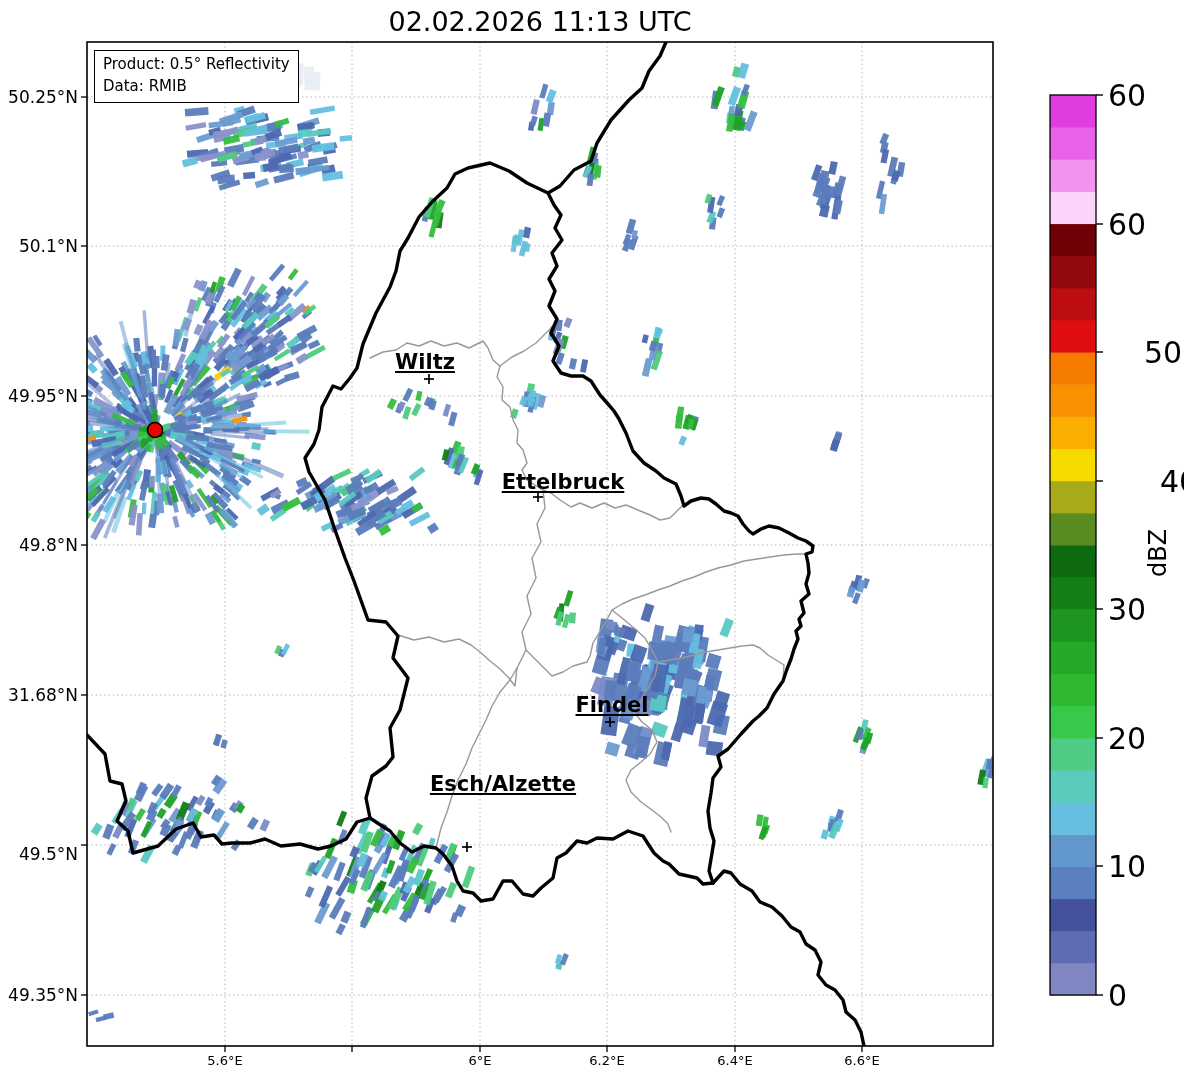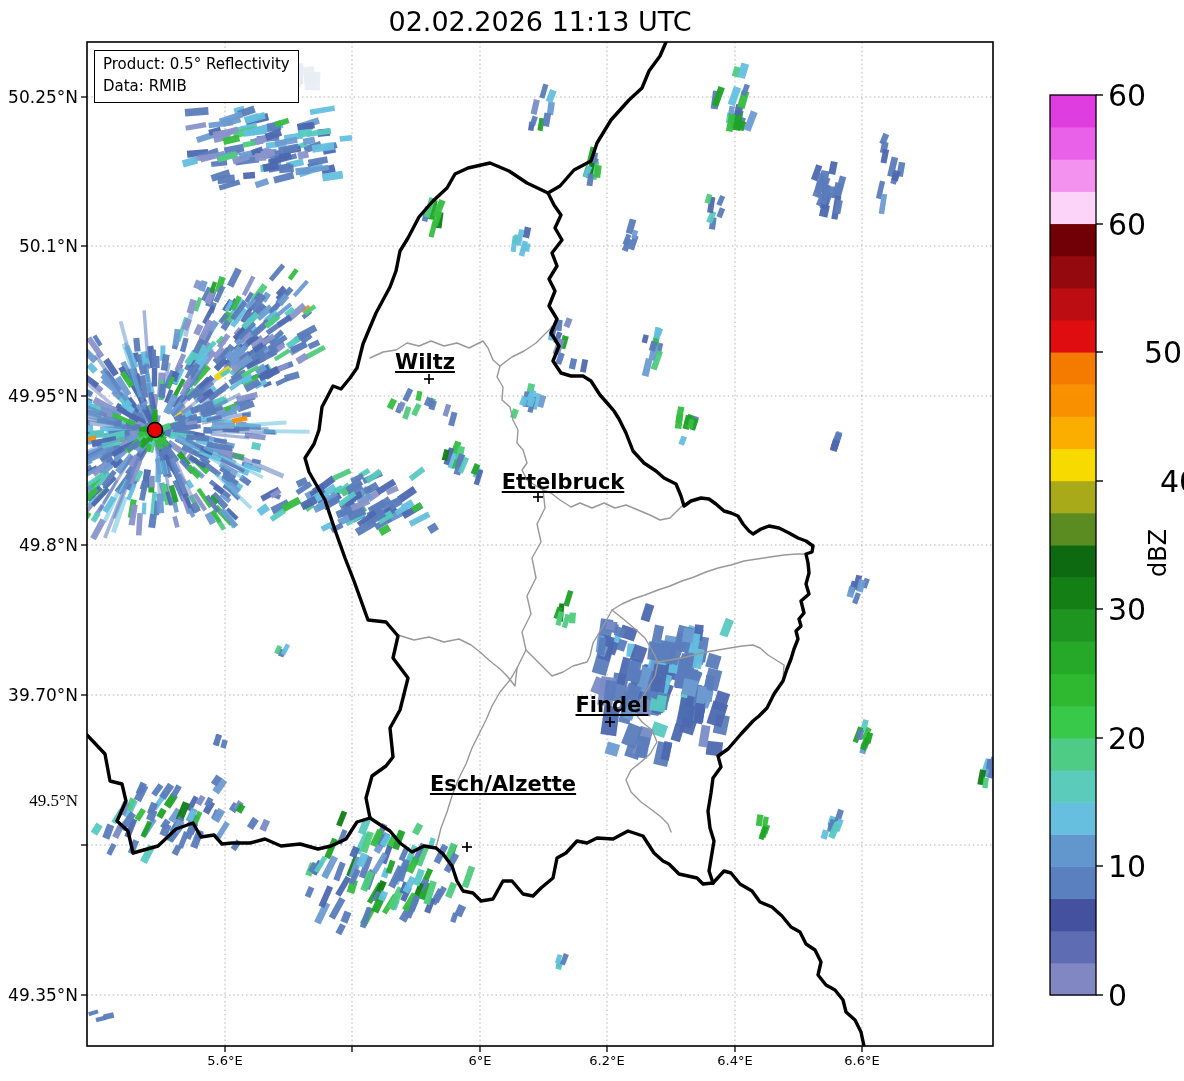--- a/index.html
+++ b/index.html
@@ -1433,22 +1433,22 @@
   <div id="info-box" class="abs" style="left: 94px; top: 50px;">
     <div>Product: 0.5° Reflectivity</div>
     <div>Data: RMIB</div>
   </div>
 
   <div id="labels-layer">
       <div class="abs lat-label" style="right: 1106px; top: 97px;">50.25°N</div>
       <div class="abs lat-label" style="right: 1106px; top: 246px;">50.1°N</div>
       <div class="abs lat-label" style="right: 1106px; top: 396px;">49.95°N</div>
       <div class="abs lat-label" style="right: 1106px; top: 545px;">49.8°N</div>
-      <div class="abs lat-label" style="right: 1106px; top: 695px;">39.70°N</div>
-      <div class="abs lat-label" style="right: 1106px; top: 801px; font-family: Liberation Serif, serif;">49.5°N</div>
+      <div class="abs lat-label" style="right: 1106px; top: 695px;">31.68°N</div>
+      <div class="abs lat-label" style="right: 1106px; top: 854px;">49.5°N</div>
       <div class="abs lat-label" style="right: 1106px; top: 995px;">49.35°N</div>
       <div class="abs lon-label" style="left: 225px; top: 1053px;">5.6°E</div>
       <div class="abs lon-label" style="left: 352px; top: 1103px; margin-left: 23px;">5.8°E</div>
       <div class="abs lon-label" style="left: 480px; top: 1053px;">6°E</div>
       <div class="abs lon-label" style="left: 607px; top: 1053px;">6.2°E</div>
       <div class="abs lon-label" style="left: 735px; top: 1053px;">6.4°E</div>
       <div class="abs lon-label" style="left: 862px; top: 1053px;">6.6°E</div>
       <div class="abs city-label" style="left: 425px; top: 362px;">Wiltz</div>
       <div class="abs city-label" style="left: 563px; top: 482px;">Ettelbruck</div>
       <div class="abs city-label" style="left: 612px; top: 705px;">Findel</div>

